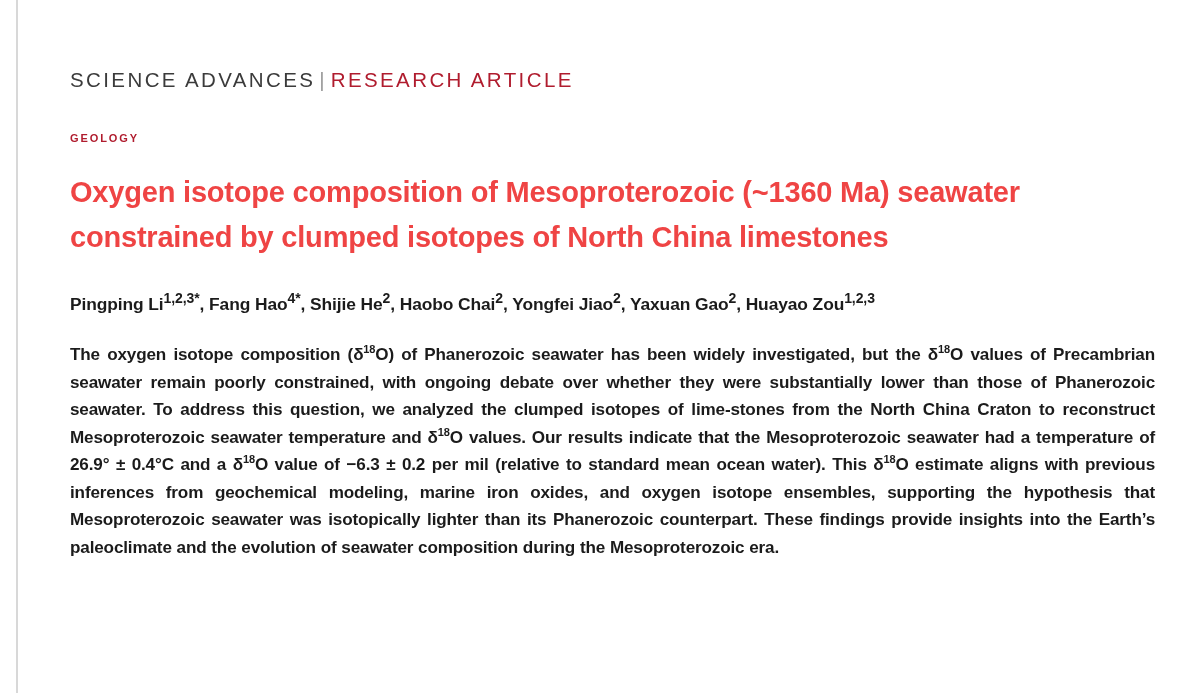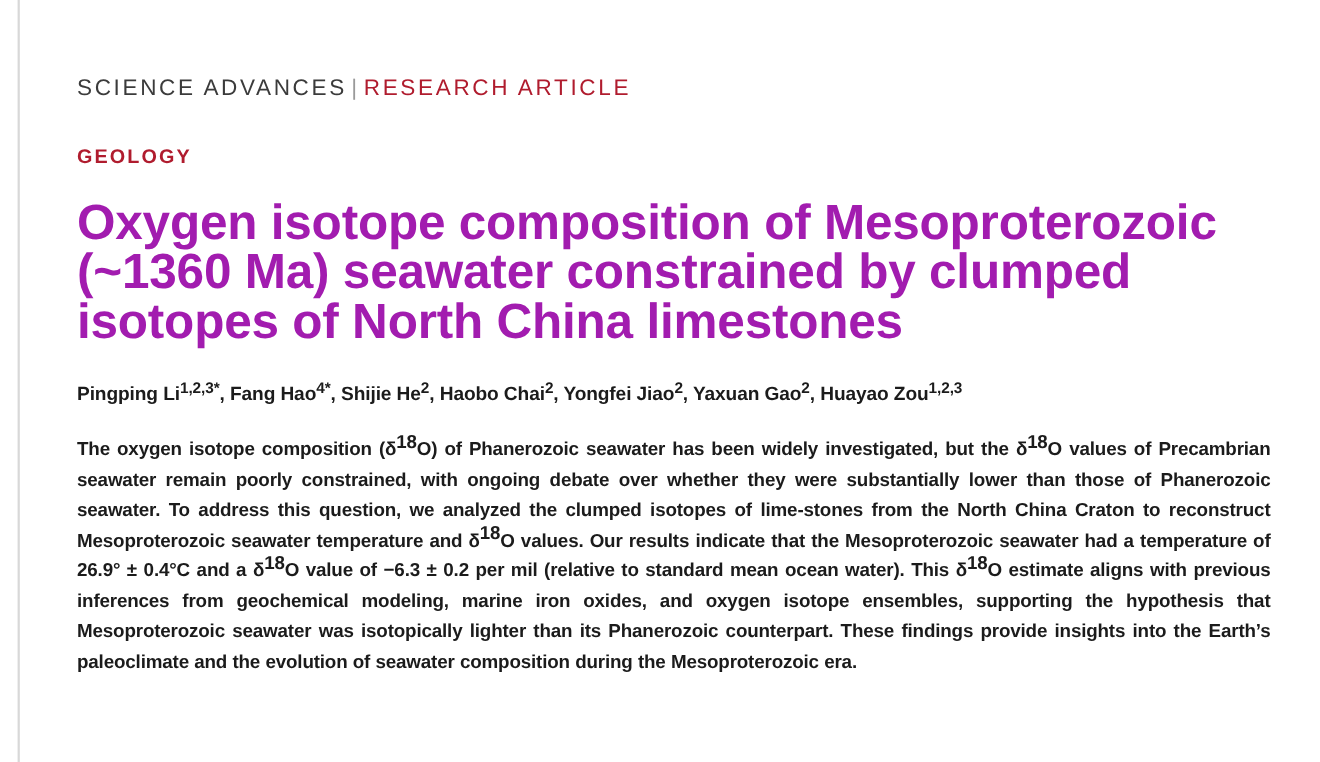--- a/index.html
+++ b/index.html
@@ -51,32 +51,32 @@
     color: #9a9a9a;
     margin: 0 6px 0 4px;
     letter-spacing: 0;
   }
   .runhead .section {
     color: #b01c2e;
   }
   
   .category {
     margin-top: 40px;
-    font-size: 18px;
+    font-size: 11px;
     letter-spacing: 1.9px;
     font-weight: 700;
     color: #b01c2e;
   }
   
   .title {
     margin-top: 26px;
-    font-size: 45px;
+    font-size: 29px;
     line-height: 45px;
     font-weight: 700;
-    color: #a21caf;
+    color: #ef4444;
     letter-spacing: -0.2px;
     max-width: 1065px;
   }
   
   .authors {
     margin-top: 34px;
     font-size: 17.4px;
     font-weight: 700;
     color: #1b1b1b;
     letter-spacing: -0.1px;
@@ -95,21 +95,21 @@
     line-height: 27.5px;
     font-weight: 700;
     color: #1b1b1b;
     text-align: justify;
     text-justify: inter-word;
     letter-spacing: -0.15px;
     word-spacing: 0.2px;
     hyphens: manual;
   }
   .abstract sup {
-    font-size: 17px;
+    font-size: 11px;
     vertical-align: super;
     line-height: 0;
   }
 </style>
 </head>
 <body>
 
 <div class="page">
 
   <div class="left-rule"></div>

